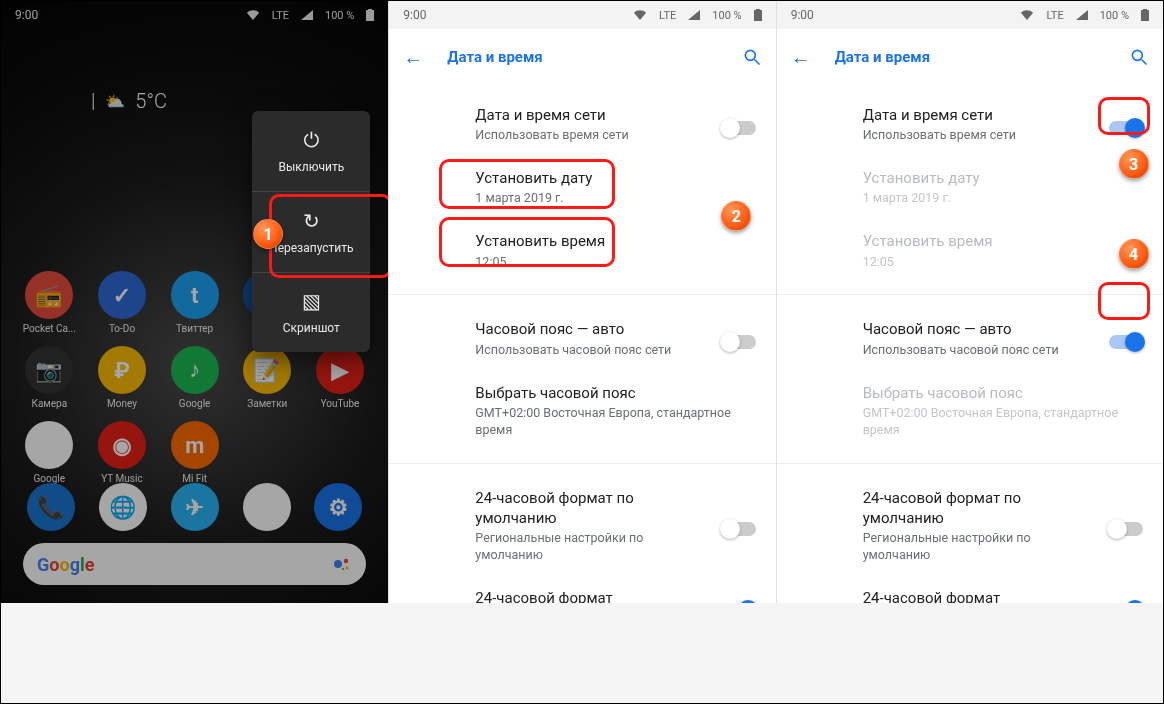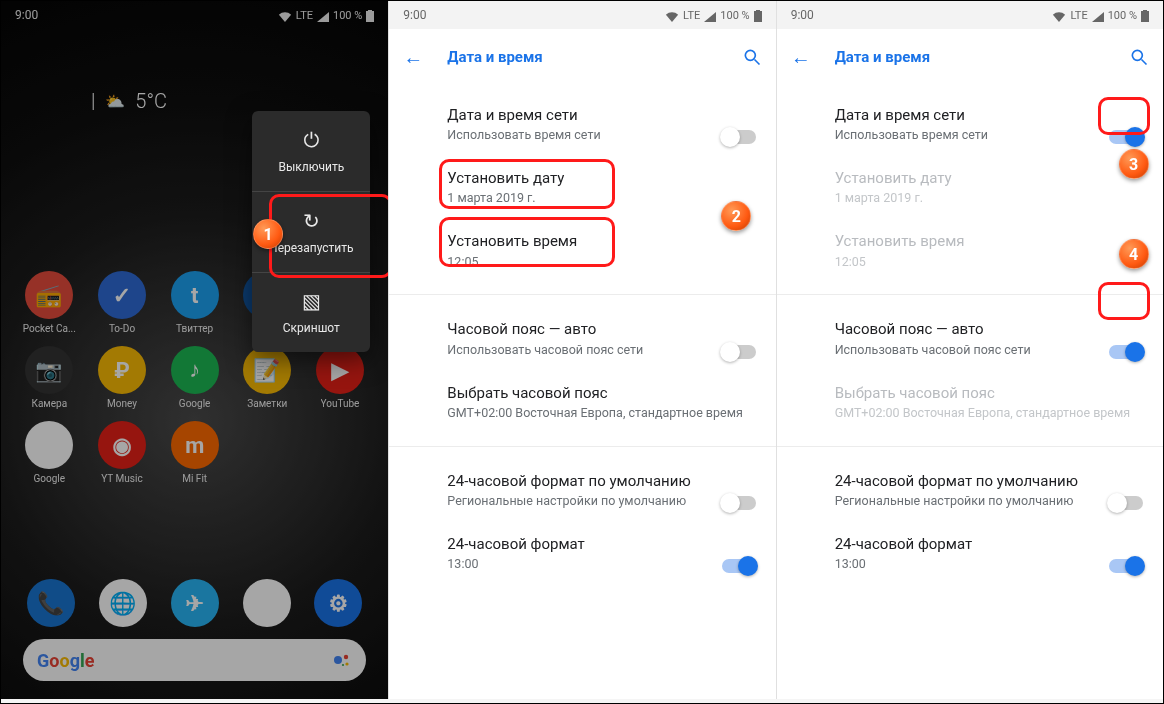--- a/index.html
+++ b/index.html
@@ -1,23 +1,23 @@
 <!DOCTYPE html>
 <html><head>
 <meta charset="utf-8">
 <style>
   * { box-sizing: border-box; margin: 0; padding: 0; }
   body { font-family: Roboto, "Segoe UI", Arial, sans-serif; background: #fff; }
   .canvas { width: 1164px; height: 704px; border: 1px solid #000; display: flex; background: #f5f5f5; }
-  .phone { width: 388px; height: 698px; position: relative; overflow: hidden; background: #fff; }
+  .phone { width: 388px; height: 602px; position: relative; overflow: hidden; background: #fff; }
   .phone + .phone { border-left: 1px solid #e0e0e0; }
 
   
   .statusbar { height: 28px; display: flex; justify-content: space-between; align-items: center; padding: 0 14px; font-size: 12px; }
-  .statusbar .right { display: flex; align-items: flex-end; gap: 4px; font-size: 11px; }
+  .statusbar .right { display: flex; align-items: center; gap: 12px; font-size: 11px; }
   .sb-light { color: #eee; }
   .sb-dark { color: #666; background: #f3f3f3; }
 
   
   .home-bg { background: radial-gradient(circle at 50% 60%, #4a4a4a 0%, #1c1c1c 45%, #0e0e0e 70%, #050505 100%); width: 100%; height: 100%; position: absolute; top: 0; left: 0; }
   .dim-overlay { position: absolute; inset: 0; background: rgba(0,0,0,0.35); z-index: 3; }
   .home-content { position: relative; z-index: 2; }
   .weather-row { color: #fff; font-size: 20px; font-weight: 300; padding: 60px 0 0 90px; display: flex; align-items: center; gap: 10px; }
   .weather-row .ico { font-size: 16px; }
   .icon-grid { position: absolute; top: 270px; left: 14px; right: 14px; display: grid; grid-template-columns: repeat(5, 1fr); gap: 12px 4px; z-index: 2; }
@@ -31,21 +31,21 @@
   .power-menu { position: absolute; right: 18px; top: 110px; width: 118px; background: #2b2b2b; border-radius: 6px; overflow: hidden; z-index: 5; box-shadow: 0 8px 24px rgba(0,0,0,0.5); }
   .power-item { display: flex; flex-direction: column; align-items: center; justify-content: center; height: 80px; color: #e8e8e8; font-size: 12px; gap: 8px; }
   .power-item .pico { font-size: 20px; }
   .divider { height: 0.5px; background: #444; }
 
   
   .settings-hdr { height: 56px; display: flex; align-items: center; padding: 0 14px; gap: 24px; color: #1a73e8; }
   .settings-hdr .title { font-size: 15px; flex: 1; font-weight: bold; }
   .settings-hdr .back, .settings-hdr .srch { font-size: 20px; color: #1a73e8; }
   .section { padding: 8px 0; }
-  .row { display: flex; align-items: flex-end; padding: 12px 20px 12px 58px; position: relative; }
+  .row { display: flex; align-items: center; padding: 12px 20px 12px 58px; position: relative; margin-left: 28px; }
   .row .txt { flex: 1; padding-right: 12px; }
   .row .ttl { font-size: 15px; color: #202124; line-height: 1.35; }
   .row .sub { font-size: 12.5px; color: #6a6f74; margin-top: 2px; line-height: 1.35; }
   .row.disabled .ttl { color: #b8bbbf; }
   .row.disabled .sub { color: #c3c6c9; }
   .hr { height: 1px; background: #ececec; margin: 4px 0; }
   .switch { width: 34px; height: 14px; border-radius: 7px; background: #ccc; position: relative; margin-top: 6px; flex-shrink: 0; }
   .switch::after { content: ""; position: absolute; width: 20px; height: 20px; border-radius: 50%; background: #fff; top: -3px; left: -2px; box-shadow: 0 1px 3px rgba(0,0,0,0.3); }
   .switch.on { background: #a9c7f5; }
   .switch.on::after { background: #1a73e8; left: 16px; }

